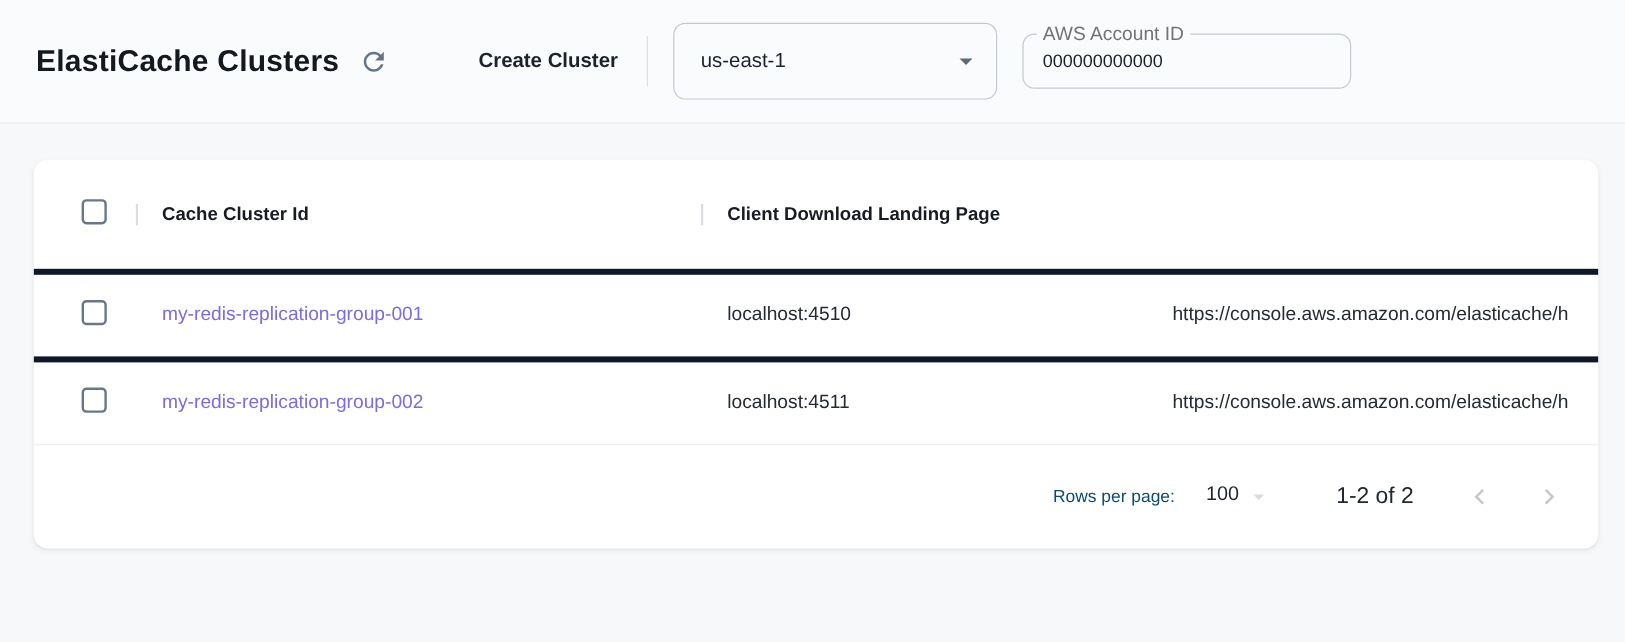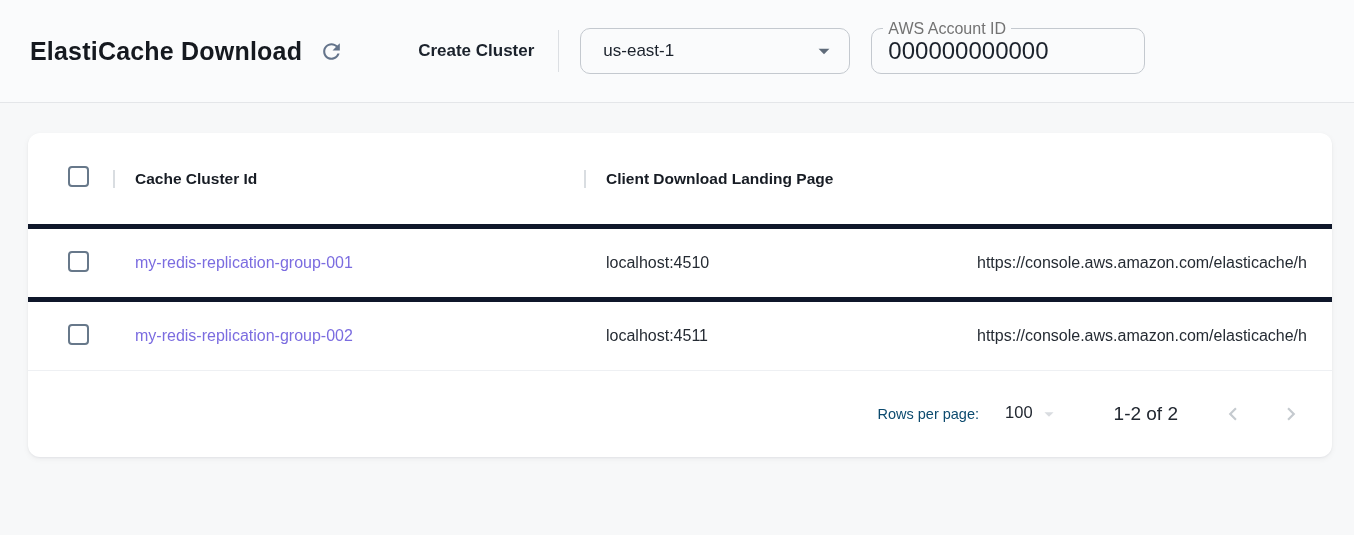--- a/index.html
+++ b/index.html
@@ -54,21 +54,21 @@
     font-size: 17px; font-weight: 700; color: #1b222c;
     cursor: pointer;
   }
   .toolbar-divider {
     margin-left: 24px;
     width: 1px; height: 42px;
     background: #dcdfe3;
   }
   .region-select {
     margin-left: 21px;
-    width: 270px; height: 46px;
+    width: 270px; height: 64px;
     border: 1px solid #c4c9cf;
     border-radius: 10px;
     display: flex; align-items: center; justify-content: space-between;
     padding: 0 12px 0 22px;
     font-size: 17px; color: #1b222c;
     cursor: pointer;
     background: transparent;
   }
   .account-field {
     position: relative;
@@ -83,21 +83,21 @@
     top: -9px; left: 11px;
     background: #fafbfc;
     padding: 0 5px;
     font-size: 16px;
     color: #737373;
     white-space: nowrap;
   }
   .account-input {
     border: none; outline: none; background: transparent;
     font-family: inherit;
-    font-size: 24px; color: #1b222c;
+    font-size: 15px; color: #1b222c;
     width: 100%; padding: 0 14px 0 16px;
   }
 
   
   .card {
     margin: 30px 22px 0 28px;
     background: #ffffff;
     border-radius: 12px;
     box-shadow: 0 1px 2px rgba(16,24,40,.05), 0 2px 6px rgba(16,24,40,.05);
     overflow: hidden;
@@ -164,21 +164,21 @@
     border: none; background: transparent;
     display: flex; align-items: center; justify-content: center;
     cursor: default;
   }
   .page-btn + .page-btn { margin-left: 28px; }
 </style>
 </head>
 <body>
 
 <header class="topbar">
-  <h1 class="page-title">ElastiCache Download</h1>
+  <h1 class="page-title">ElastiCache Clusters</h1>
 
   <button class="refresh-btn">
     <span style="display:flex">
       <svg width="25" height="25" viewBox="0 0 24 24">
         <path fill="#64748b" d="M17.65 6.35C16.2 4.9 14.21 4 12 4c-4.42 0-7.99 3.58-8 8s3.57 8 8 8c3.73 0 6.84-2.55 7.73-6h-2.08c-.82 2.33-3.04 4-5.65 4-3.31 0-6-2.69-6-6s2.69-6 6-6c1.66 0 3.14.69 4.22 1.78L13 11h7V4l-2.35 2.35z"></path>
       </svg>
     </span>
   </button>
 
   <button class="create-btn">Create Cluster</button>

